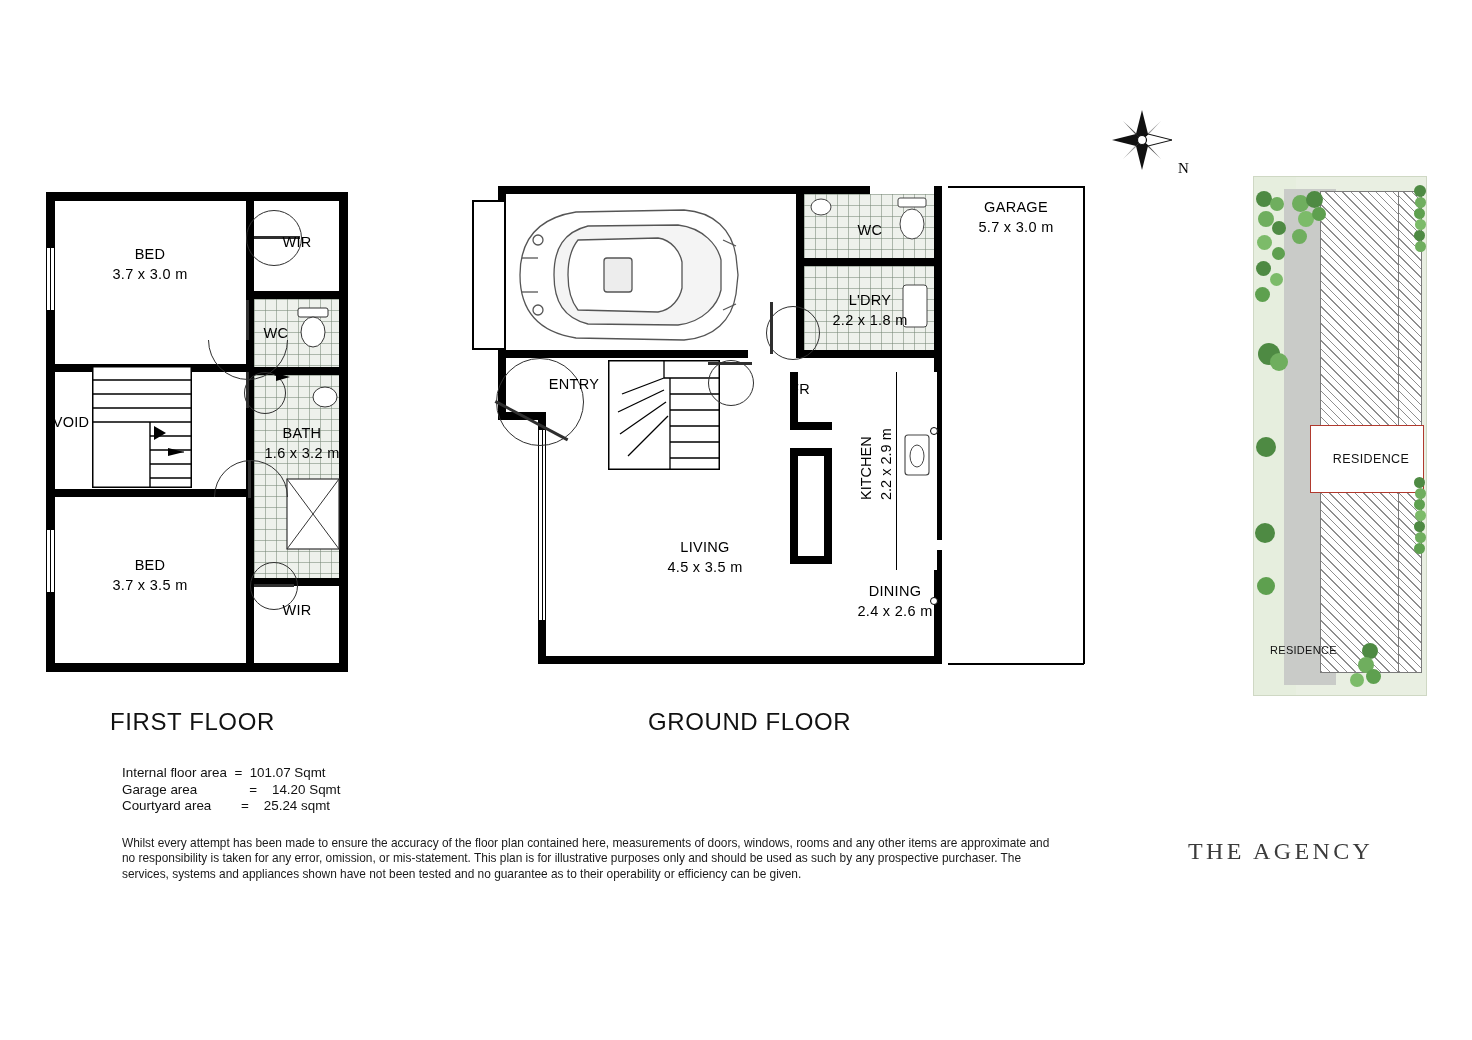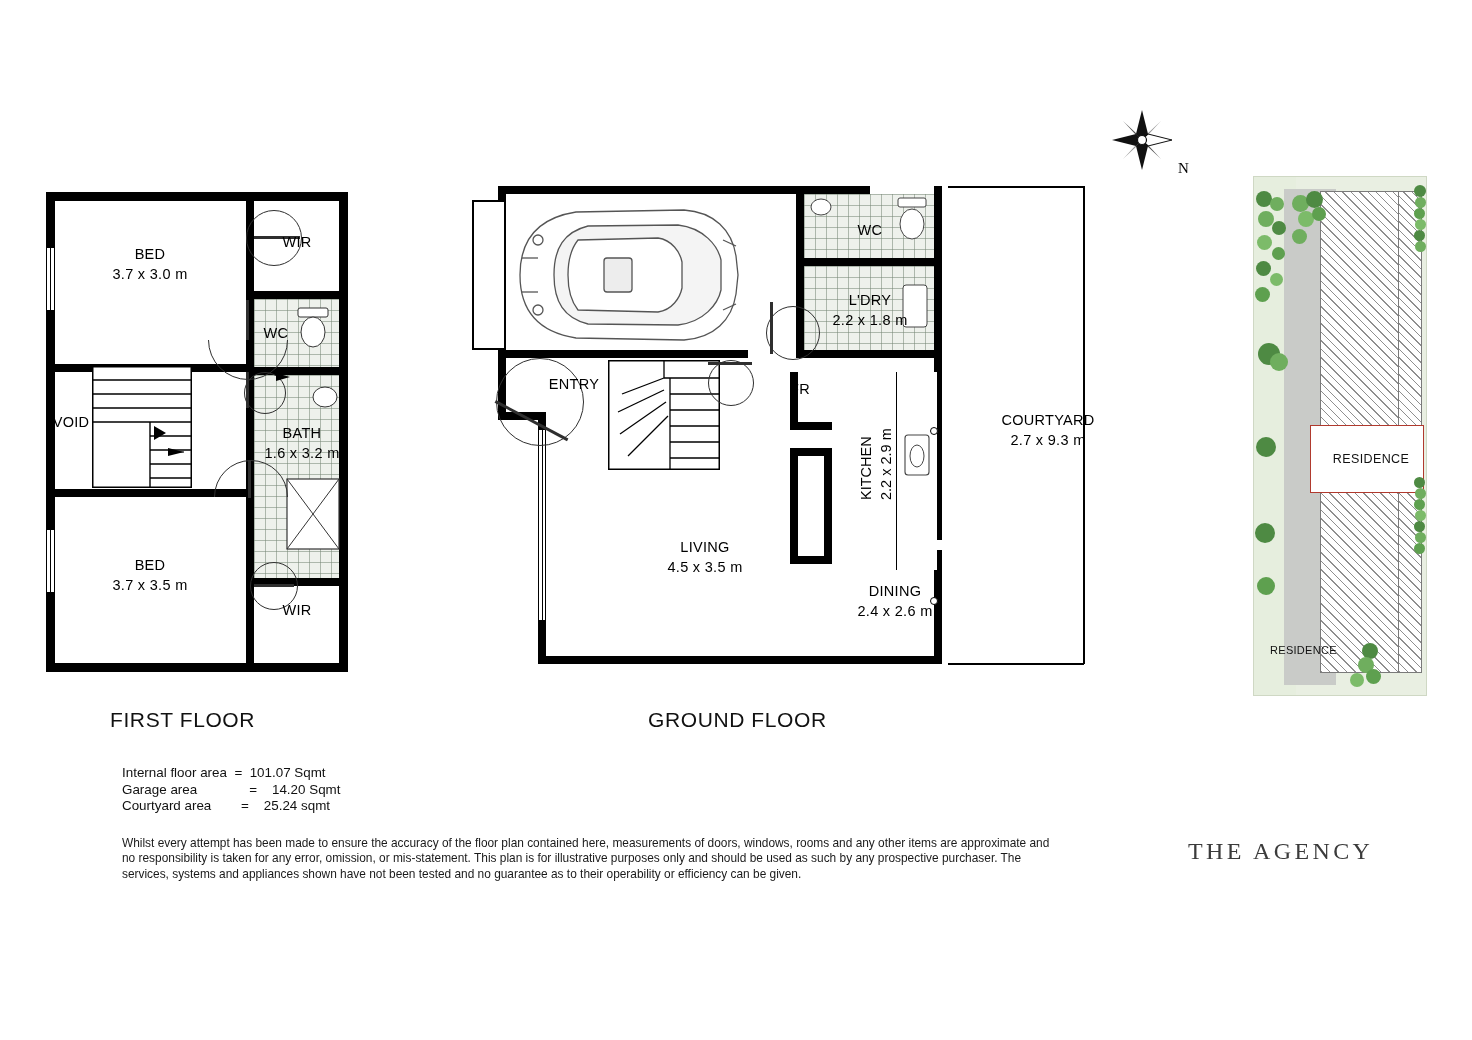--- a/index.html
+++ b/index.html
@@ -36,21 +36,21 @@
     font-size: 14.5px;
     line-height: 1.35;
     letter-spacing: .3px;
     color: #000;
     white-space: nowrap;
   }
   .room-label .nm { display: block; }
   .room-label .dim { display: block; }
   .floor-title {
     position: absolute;
-    font-size: 21px;
+    font-size: 24px;
     letter-spacing: .6px;
     color: #111;
     white-space: nowrap;
   }
 
   
   .tile {
     position: absolute;
     background-color: #eef1ec;
     background-image:
@@ -396,20 +396,24 @@
       <svg width="30" height="46" viewBox="0 0 30 46">
         <rect x="3" y="3" width="24" height="40" rx="3" fill="#fff" stroke="#444" stroke-width="1.1"></rect>
         <ellipse cx="15" cy="24" rx="7" ry="11" fill="#fff" stroke="#444" stroke-width="1"></ellipse>
       </svg>
     </div>
 
     <div class="abs" style="left:474px; top:540px; width:8px; height:10px; background:#fff;"></div>
     <div class="abs" style="left:470px; top:597px; width:6px; height:6px; border:1px solid #000; border-radius:50%; background:#fff;"></div>
     <div class="abs" style="left:470px; top:427px; width:6px; height:6px; border:1px solid #000; border-radius:50%; background:#fff;"></div>
 
+    <div class="room-label" style="left:556px; top:198px; width:200px; transform:translateX(-100px);">
+      <span class="nm">GARAGE</span>
+      <span class="dim">5.7 x 3.0 m</span>
+    </div>
     <div class="room-label" style="left:370px; top:221px; width:80px;">
       <span class="nm">WC</span>
     </div>
     <div class="room-label" style="left:340px; top:291px; width:140px;">
       <span class="nm">L'DRY</span>
       <span class="dim">2.2 x 1.8 m</span>
     </div>
     <div class="room-label" style="left:38px; top:375px; width:120px;margin-left:16px;">
       <span class="nm">ENTRY</span>
     </div>
@@ -417,24 +421,20 @@
       <span class="nm">FR</span>
     </div>
 
     <div class="vtext" style="left:398px; top:500px; transform:rotate(-90deg);">
       <span>KITCHEN</span>
     </div>
     <div class="vtext" style="left:418px; top:500px; transform:rotate(-90deg);">
       <span>2.2 x 2.9 m</span>
     </div>
 
-    <div class="room-label" style="left:498px; top:411px; width:180px;">
-      <span class="nm">COURTYARD</span>
-      <span class="dim">2.7 x 9.3 m</span>
-    </div>
     <div class="room-label" style="left:160px; top:538px; width:170px;">
       <span class="nm">LIVING</span>
       <span class="dim">4.5 x 3.5 m</span>
     </div>
     <div class="room-label" style="left:350px; top:582px; width:170px;">
       <span class="nm">DINING</span>
       <span class="dim">2.4 x 2.6 m</span>
     </div>
 
     <div class="floor-title" style="left:188px; top:708px;">GROUND FLOOR</div>

